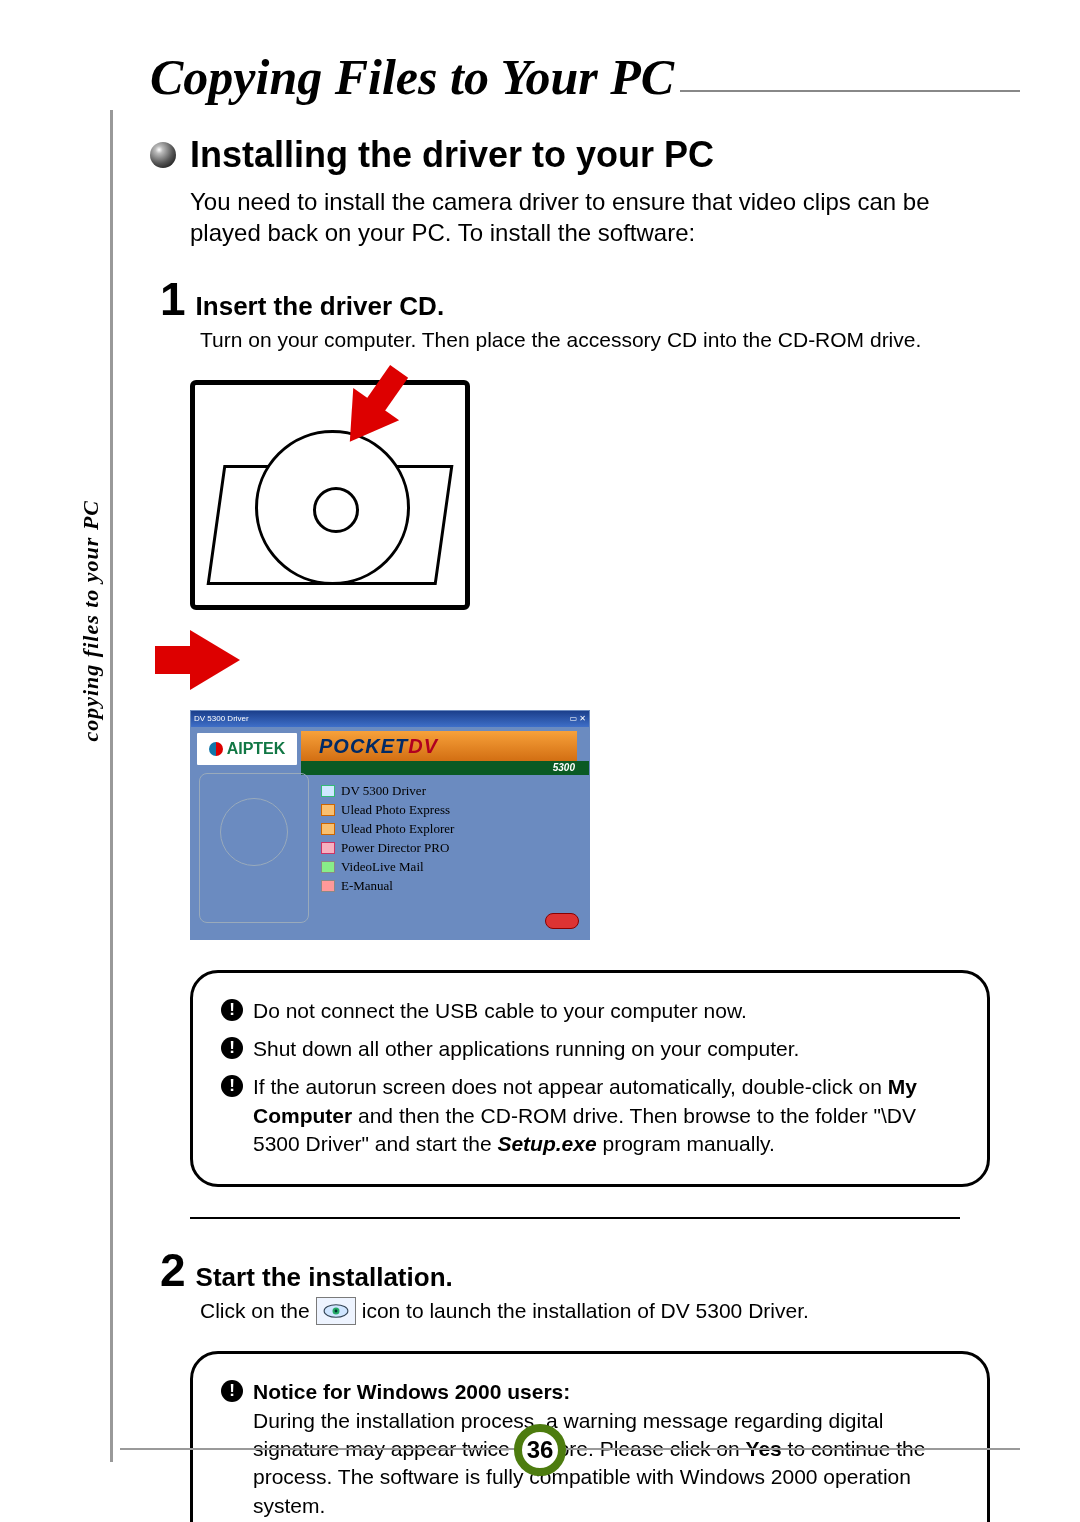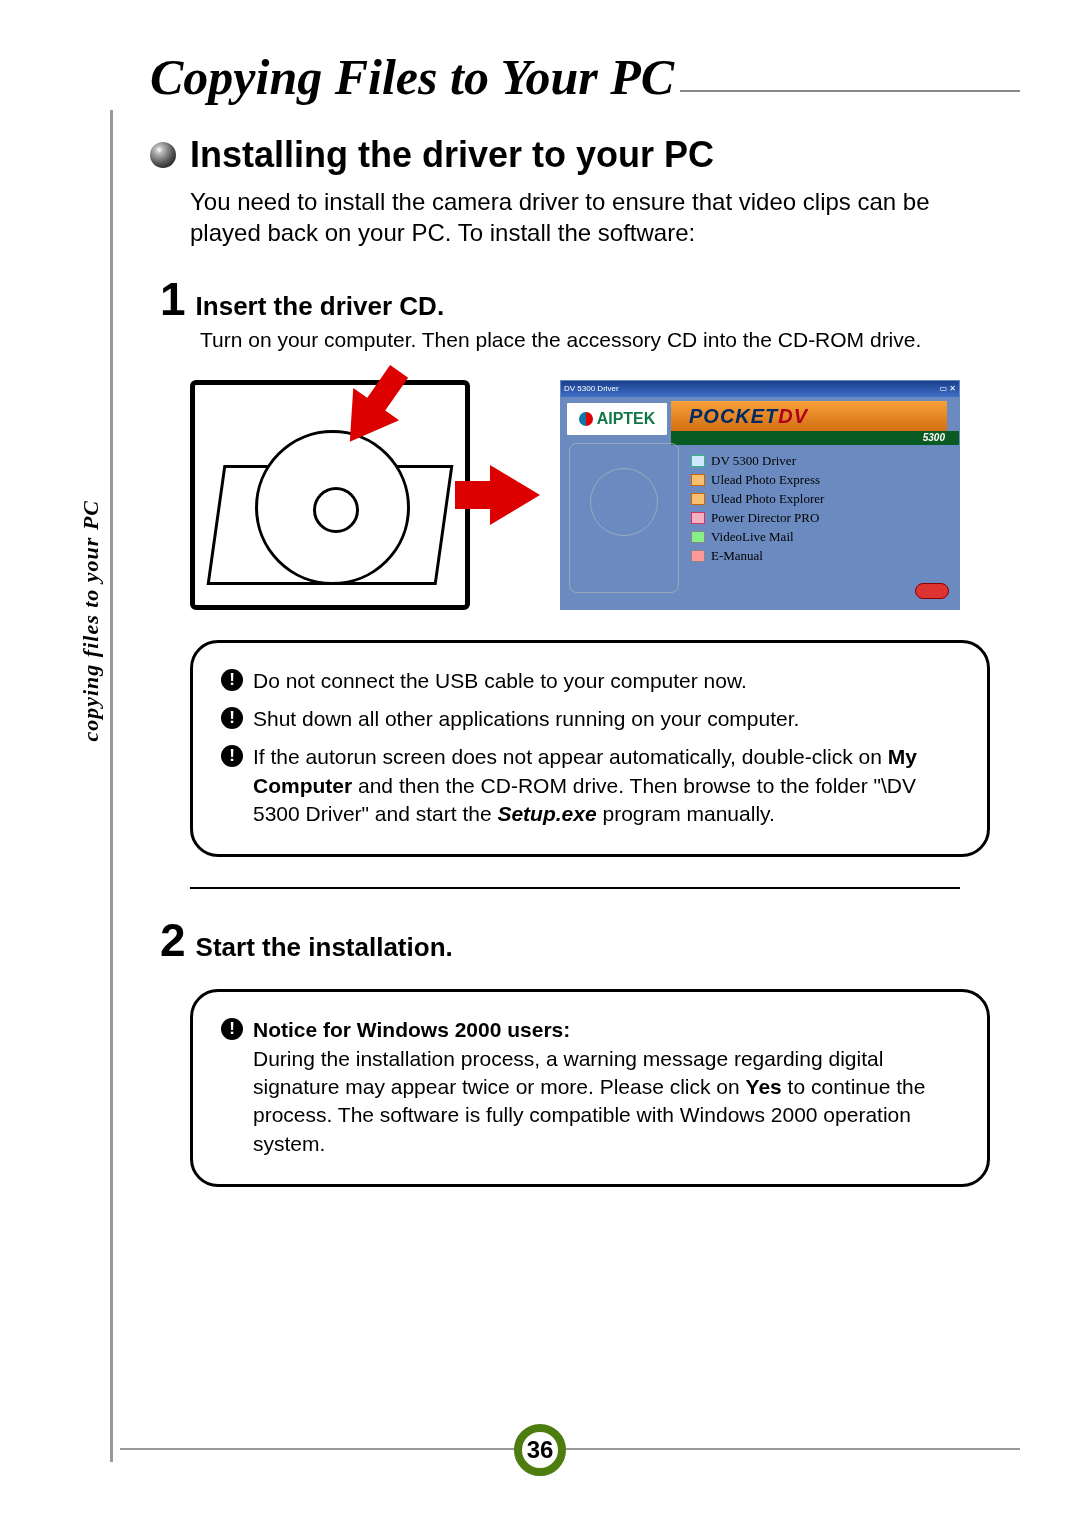--- a/index.html
+++ b/index.html
@@ -54,23 +54,24 @@
   .intro { font-size: 24px; line-height: 1.3; margin: 8px 0 28px 40px; }
 
   .step { margin-left: 10px; margin-bottom: 20px; }
   .step-row { display: flex; align-items: baseline; gap: 10px; }
   .step-num { font-size: 46px; font-weight: bold; line-height: 1; }
   .step-title { font-size: 26px; font-weight: bold; }
   .step-body { font-size: 21px; line-height: 1.3; margin: 4px 0 0 40px; }
 
   .illus-row {
     display: flex;
-    align-items: center;
+    align-items: flex-start;
     gap: 20px;
     margin: 26px 0 30px 40px;
+    flex-direction: column;
   }
   .cd-drawing {
     width: 280px; height: 230px;
     border: 5px solid #000;
     border-radius: 6px;
     background: #fff;
     position: relative;
     flex: none;
   }
   .cd-tray {
@@ -320,20 +321,31 @@
       </div>
     </div>
 
     <hr class="hr">
 
     <div class="step">
       <div class="step-row">
         <span class="step-num">2</span>
         <span class="step-title">Start the installation.</span>
       </div>
+      <div class="step2-line">
+        <span>Click on the</span>
+        <span class="eye-icon">
+          <svg viewBox="0 0 40 24">
+              <ellipse cx="20" cy="12" rx="17" ry="9" fill="#cfe5ff" stroke="#345" stroke-width="1.5"></ellipse>
+              <circle cx="20" cy="12" r="5" fill="#2a6"></circle>
+              <circle cx="20" cy="12" r="2" fill="#033"></circle>
+            </svg>
+        </span>
+        <span>icon to launch the installation of DV 5300 Driver.</span>
+      </div>
     </div>
 
     <div class="note-box" style="margin-top:26px;">
       <div class="note-item">
         <span class="bang">!</span>
         <span>
           <b class="inline">Notice for Windows 2000 users:</b><br>
           <span>During the installation process, a warning message regarding digital signature may appear twice or more. Please click on </span><b class="inline">Yes</b><span> to continue the process. The software is fully compatible with Windows 2000 operation system.</span>
         </span>
       </div>

